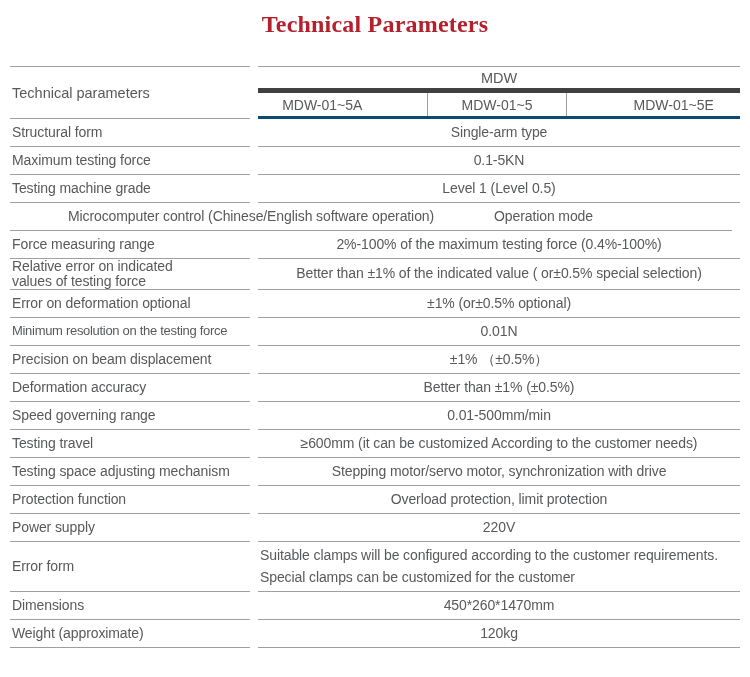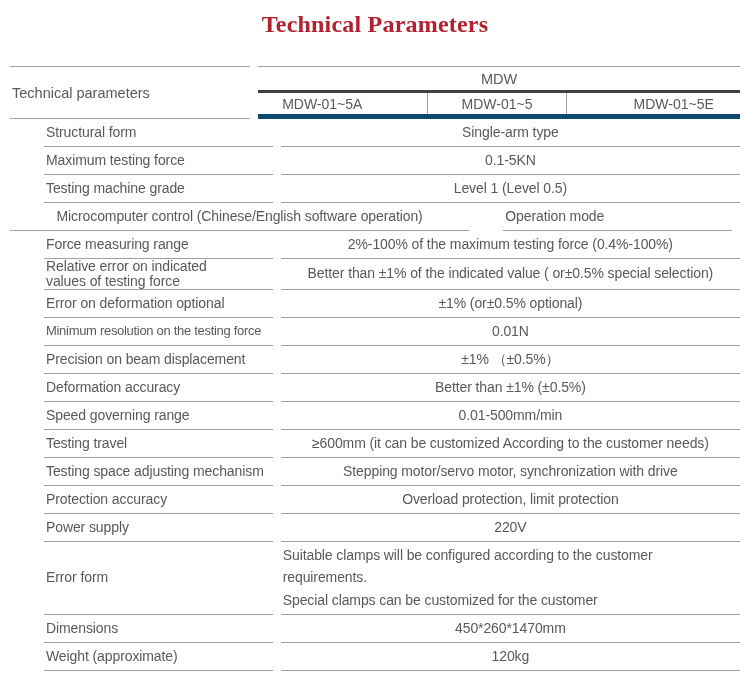--- a/index.html
+++ b/index.html
@@ -38,27 +38,27 @@
   }
   .hdr-right {
     width: 482px;
     border-top: 1px solid #9d9fa2;
   }
   .series-cell {
     height: 26px;
     display: flex;
     align-items: center;
     justify-content: center;
-    border-bottom: 3px solid #404040;
+    border-bottom: 5px solid #404040;
     font-size: 14.5px;
   }
   .models {
     display: flex;
     height: 26px;
-    border-bottom: 5px solid #0c4a6e;
+    border-bottom: 3px solid #0c4a6e;
     gap: 40px;
   }
   .model-cell {
     display: flex;
     align-items: center;
     justify-content: center;
     font-size: 14px;
   }
   .model-cell:nth-child(1) { width: 32%; }
   .model-cell:nth-child(2) {
@@ -76,21 +76,20 @@
     border-bottom: 1px solid #9d9fa2;
     font-size: 14px;
     letter-spacing: -0.1px;
   }
   .cell.label {
     width: 240px;
     margin-right: 8px;
     padding-left: 2px;
     white-space: pre-line;
     line-height: 1.06;
-    margin-left: 34px;
   }
   .cell.label.condensed {
     font-size: 13px;
     letter-spacing: -0.3px;
   }
   .cell.value {
     width: 482px;
     justify-content: center;
     text-align: center;
     white-space: pre-line;
@@ -168,21 +167,21 @@
       </div>
       <div class="row">
         <div class="cell label">Testing travel</div>
         <div class="cell value">≥600mm (it can be customized According to the customer needs)</div>
       </div>
       <div class="row">
         <div class="cell label">Testing space adjusting mechanism</div>
         <div class="cell value">Stepping motor/servo motor, synchronization with drive</div>
       </div>
       <div class="row">
-        <div class="cell label">Protection accuracy</div>
+        <div class="cell label">Protection function</div>
         <div class="cell value">Overload protection, limit protection</div>
       </div>
       <div class="row">
         <div class="cell label">Power supply</div>
         <div class="cell value">220V</div>
       </div>
       <div class="row">
         <div class="cell label">Error form</div>
         <div class="cell value multiline">Suitable clamps will be configured according to the customer requirements.
 Special clamps can be customized for the customer</div>

